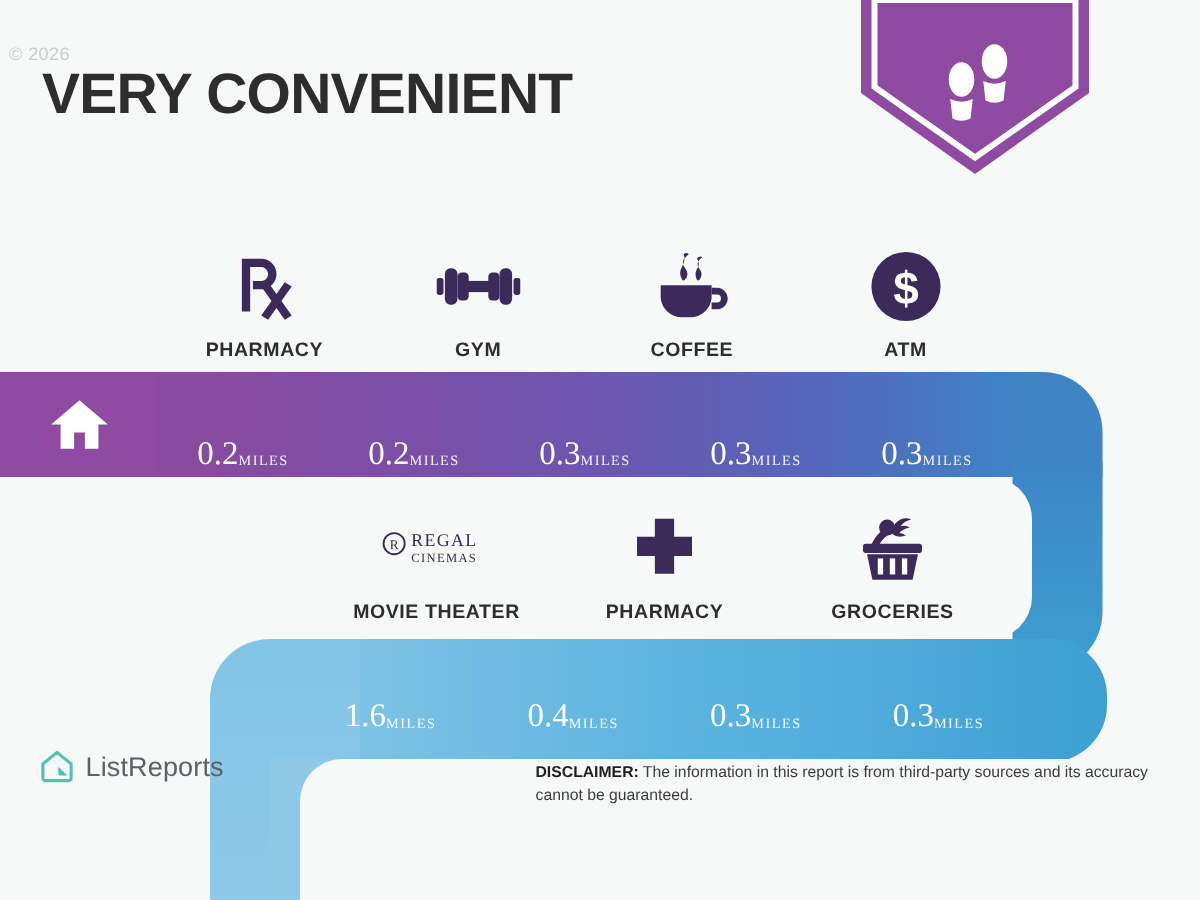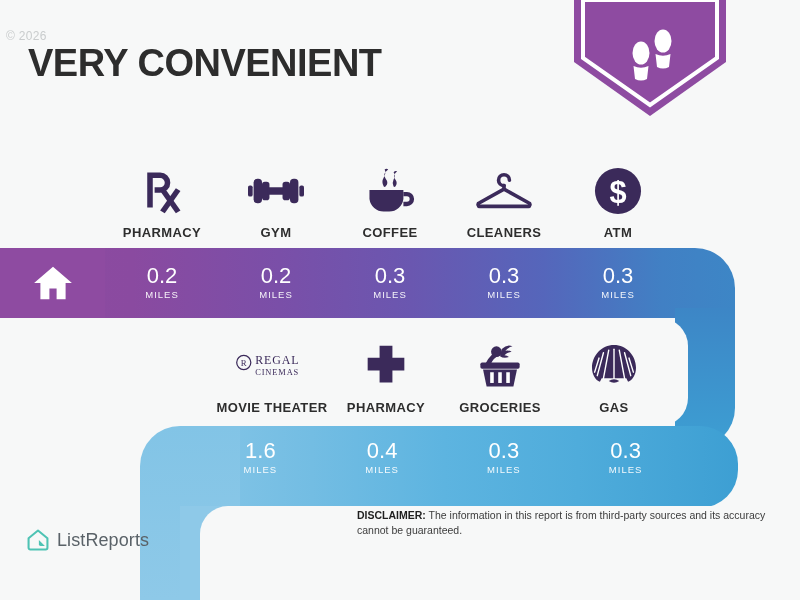--- a/index.html
+++ b/index.html
@@ -51,28 +51,28 @@
   .icon-label{
     margin-top:8px;font-size:13px;font-weight:bold;
     color:#2d2d2d;letter-spacing:.4px;white-space:nowrap;
   }
 
   
   .dist-row{position:absolute;display:flex;}
   .dist-row1{left:105px;top:251px;width:570px;height:62px;}
   .dist-row2{left:215px;top:426px;width:456px;height:62px;gap:31px;}
   .dist-cell{
-    flex:1 1 0;display:flex;flex-direction:column;
-    align-items:center;justify-content:center;color:#ffffff;
+    flex:1 1 0;display:flex;flex-direction:row;
+    align-items:flex-end;justify-content:center;color:#ffffff;font-family:Liberation Serif, serif;
   }
   .dist-val{font-size:22px;line-height:1;font-weight:normal;}
   .dist-unit{font-size:9.5px;letter-spacing:1px;margin-top:2px;opacity:.93;}
 
   
-  .logo{position:absolute;left:26px;top:528px;display:flex;align-items:center;gap:7px;}
+  .logo{position:absolute;left:26px;top:499px;display:flex;align-items:center;gap:7px;}
   .logo svg{display:block;}
   .logo-text{font-size:18px;color:#5a6268;letter-spacing:.1px;}
   .disclaimer{
     position:absolute;left:357px;top:508px;width:430px;
     font-size:10.5px;color:#3c3c3c;line-height:1.45;
   }
   .disclaimer b{font-weight:bold;color:#1f1f1f;}
 </style>
 </head>
 <body>
@@ -189,32 +189,20 @@
             <path d="M36 4 q-6 5 -2 9 q3 4 0 8 q-1 1 -2 0 q-2 -4 0 -8 q3 -4 0 -8 q2 -2 4 -1 Z"></path>
             <path d="M5 25 h38 v10 a16 16 0 0 1 -16 14 h-6 a16 16 0 0 1 -16 -14 Z"></path>
             <path d="M43 27 h4 a8 8 0 0 1 0 16 h-4 v-5 h4 a3 3 0 0 0 0 -6 h-4 Z"></path>
           </g>
         </svg>
       </div>
       <div class="icon-label">COFFEE</div>
     </div>
     <div class="icon-cell">
       <div class="icon-glyph">
-        <svg viewBox="0 0 64 44" width="58" height="42">
-          <g fill="none" stroke="#3b2a5a" stroke-width="4" stroke-linejoin="round" stroke-linecap="round">
-            <path d="M32 16 v4"></path>
-            <path d="M32 16 a6 6 0 1 1 6 -6"></path>
-            <path d="M32 20 L5 35 a2 2 0 0 0 1 4 h52 a2 2 0 0 0 1 -4 Z"></path>
-          </g>
-        </svg>
-      </div>
-      <div class="icon-label">CLEANERS</div>
-    </div>
-    <div class="icon-cell">
-      <div class="icon-glyph">
         <svg viewBox="0 0 50 50" width="48" height="48">
           <circle cx="25" cy="25" r="24" fill="#3b2a5a"></circle>
           <text x="25" y="37" font-family="Liberation Sans, sans-serif" font-size="32" font-weight="bold" fill="#ffffff" text-anchor="middle">$</text>
         </svg>
       </div>
       <div class="icon-label">ATM</div>
     </div>
   </div>
 
   <div class="dist-row dist-row1">
@@ -270,38 +258,20 @@
             <rect x="6" y="21" width="44" height="7" rx="2"></rect>
             <path d="M9 29 h38 l-4 19 h-30 Z"></path>
             <rect x="17" y="32" width="4" height="12" fill="#ffffff"></rect>
             <rect x="26" y="32" width="4" height="12" fill="#ffffff"></rect>
             <rect x="35" y="32" width="4" height="12" fill="#ffffff"></rect>
           </g>
         </svg>
       </div>
       <div class="icon-label">GROCERIES</div>
     </div>
-    <div class="icon-cell">
-      <div class="icon-glyph">
-        <svg viewBox="0 0 52 50" width="46" height="44">
-          <path d="M26 1 C40 1 51 13 51 27 c0 8 -4 14 -9 16 l-2 -4 h-28 l-2 4 C5 41 1 35 1 27 C1 13 12 1 26 1 Z" fill="#3b2a5a"></path>
-          <g stroke="#ffffff" stroke-width="1.6" fill="none" stroke-linecap="round">
-            <path d="M26 6 v34"></path>
-            <path d="M20 7 L14 39"></path>
-            <path d="M32 7 L38 39"></path>
-            <path d="M14 10 L7 36"></path>
-            <path d="M38 10 L45 36"></path>
-            <path d="M9 16 L4 32"></path>
-            <path d="M43 16 L48 32"></path>
-          </g>
-          <path d="M20 42 q6 -4 12 0 q-6 4 -12 0 Z" fill="#3b2a5a"></path>
-        </svg>
-      </div>
-      <div class="icon-label">GAS</div>
-    </div>
   </div>
 
   <div class="dist-row dist-row2">
     <div class="dist-cell">
       <div class="dist-val">1.6</div>
       <div class="dist-unit">MILES</div>
     </div>
     <div class="dist-cell">
       <div class="dist-val">0.4</div>
       <div class="dist-unit">MILES</div>

